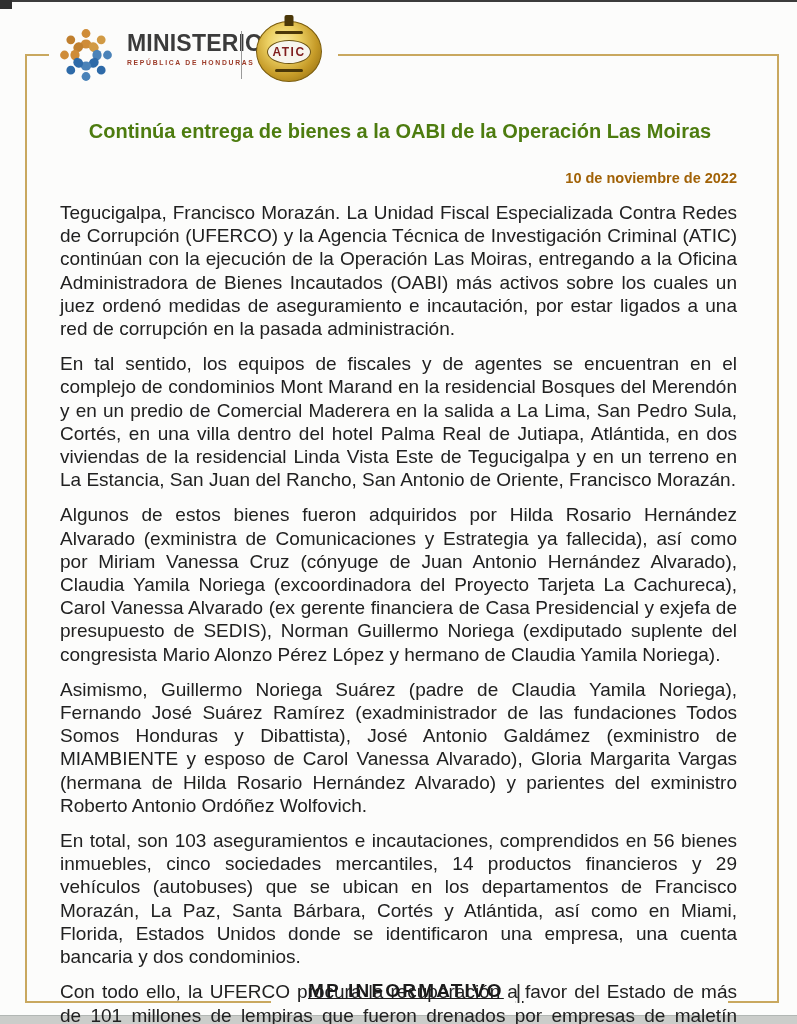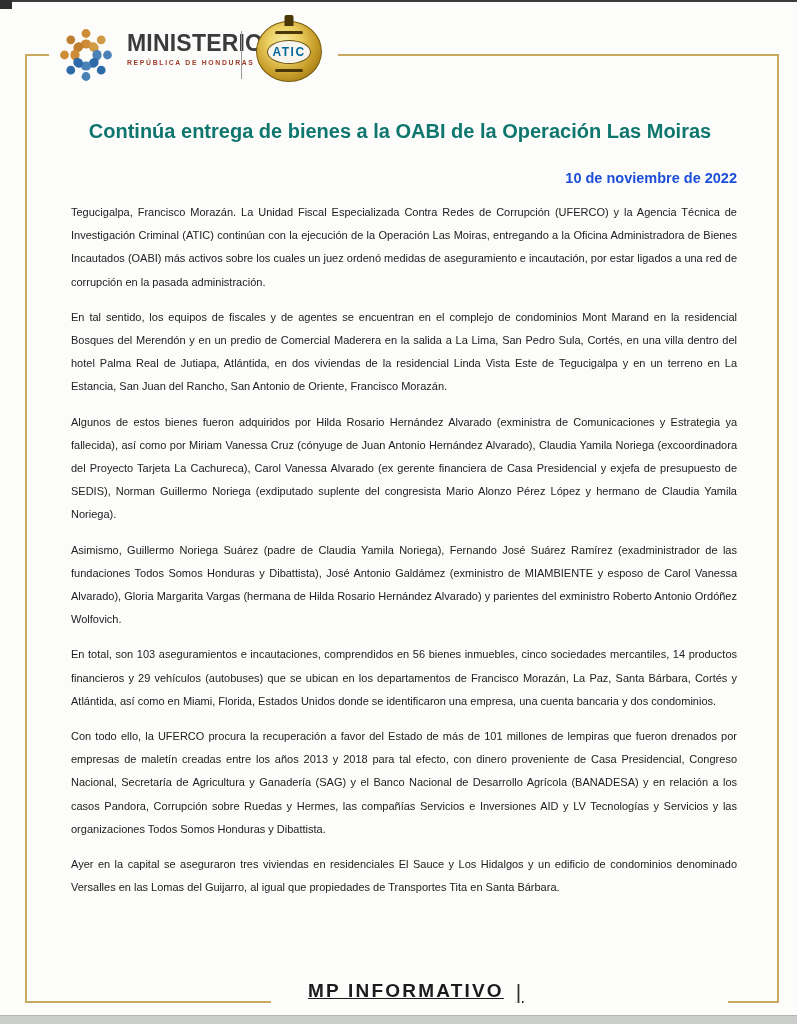--- a/index.html
+++ b/index.html
@@ -34,39 +34,39 @@
     position:absolute; left:256px; top:21px; width:66px; height:61px; border-radius:50%;
     background:radial-gradient(ellipse at 42% 35%, #f9eca6 0%, #ecd063 30%, #c59a27 62%, #8e6a10 92%);
     border:1px solid #7a5c0d;
   }
   .atic-inner {
     position:absolute; left:50%; top:50%; transform:translate(-50%,-50%);
     width:44px; height:24px; border-radius:50%; background:#f7f5ee;
     display:flex; align-items:center; justify-content:center;
     border:1px solid #6b5310;
   }
-  .atic-label { font-size:12px; font-weight:bold; color:#0369a1; letter-spacing:1.5px; }
+  .atic-label { font-size:12px; font-weight:bold; color:#7f1d1d; letter-spacing:1.5px; }
   .atic-arc { position:absolute; left:50%; transform:translateX(-50%); width:28px; height:3px; border-radius:2px; background:#4a3708; }
   .atic-arc.top { top:9px; }
   .atic-arc.bottom { bottom:9px; }
   .atic-crest { position:absolute; left:50%; top:-7px; transform:translateX(-50%); width:9px; height:11px; background:#4a3708; border-radius:2px 2px 0 0; }
 
   
   .doc-title {
     position:absolute; left:63px; right:60px; top:118px;
-    text-align:center; font-size:20px; font-weight:bold; color:#0f766e; line-height:1.3;
+    text-align:center; font-size:20px; font-weight:bold; color:#4d7c0f; line-height:1.3;
   }
   .doc-date {
     position:absolute; right:60px; top:170px;
-    font-size:14.5px; font-weight:bold; color:#1d4ed8;
+    font-size:14.5px; font-weight:bold; color:#a16207;
   }
   .doc-body { position:absolute; left:60px; right:60px; top:201px; }
   .doc-body p {
-    font-size:11px; line-height:23.2px; color:#212121;
-    text-align:justify; margin-bottom:12px;margin-left:11px;
+    font-size:19px; line-height:23.2px; color:#212121;
+    text-align:justify; margin-bottom:12px;
   }
 
   
   .footer-banner {
     position:absolute; left:308px; top:980px;
     display:flex; align-items:flex-start;
     font-size:19px; font-weight:bold; color:#1b1b1b; letter-spacing:2.2px; white-space:nowrap;text-decoration:underline;
   }
   .footer-sep { margin:0 12px; font-weight:normal; color:#2a2a2a; font-size:21px; }
 </style>

